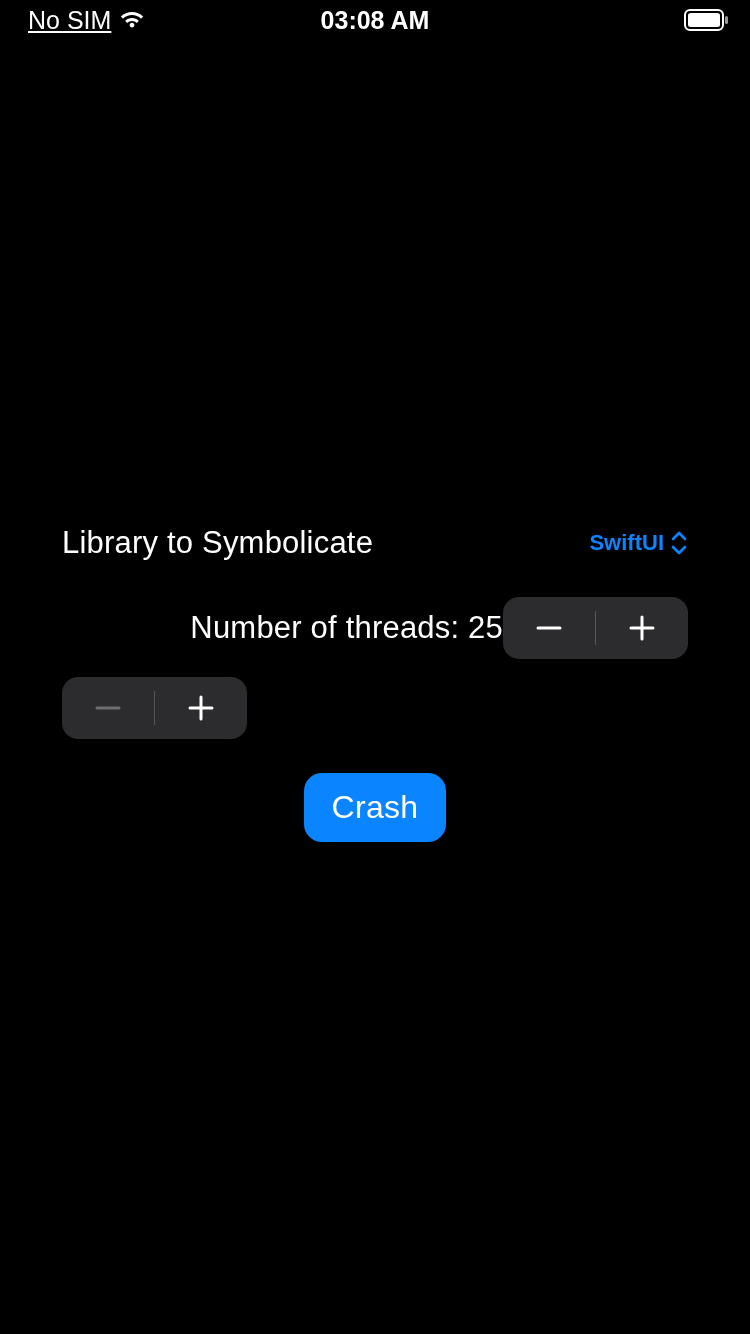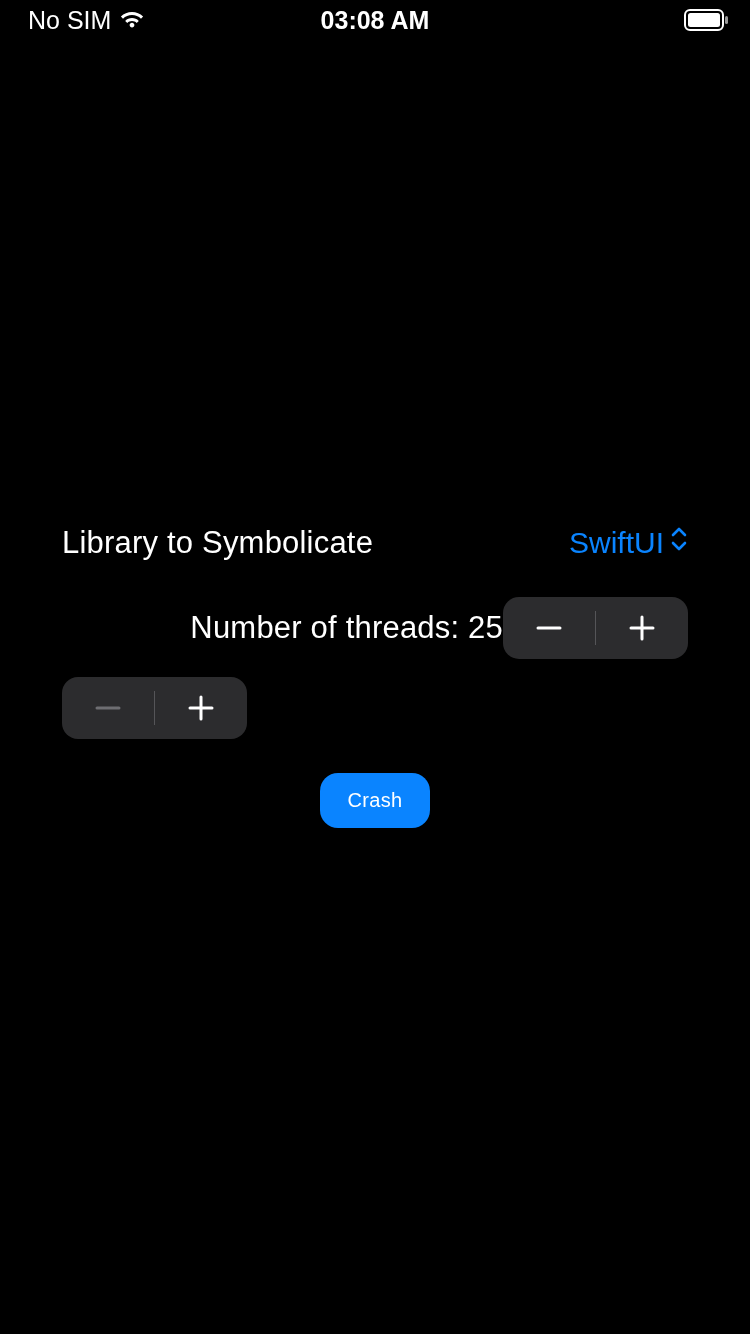--- a/index.html
+++ b/index.html
@@ -28,20 +28,21 @@
       align-items: center;
       justify-content: space-between;
       padding: 0 20px 0 28px;
       font-size: 25px;
       font-weight: 400;
     }
     .status-left {
       display: flex;
       align-items: center;
       gap: 8px;
+      text-decoration: underline;
     }
     .status-center {
       position: absolute;
       left: 50%;
       transform: translateX(-50%);
       font-weight: 600;
     }
     .status-right {
       display: flex;
       align-items: center;
@@ -87,22 +88,22 @@
       font-weight: 400;
       color: #fff;
       letter-spacing: 0.2px;
     }
 
     .picker {
       display: inline-flex;
       align-items: flex-start;
       gap: 6px;
       color: #0a84ff;
-      font-size: 30px;
-      font-weight: 400;
+      font-size: 22px;
+      font-weight: 700;
     }
     .picker-chevron {
       display: inline-flex;
       align-items: center;
       justify-content: center;
     }
 
     .stepper {
       display: inline-flex;
       align-items: stretch;
@@ -133,21 +134,21 @@
     }
 
     .crash-wrap {
       display: flex;
       justify-content: center;
       width: 100%;
     }
     .crash-btn {
       background: #0a84ff;
       color: #fff;
-      font-size: 20px;
+      font-size: 32px;
       font-weight: 400;
       border: none;
       border-radius: 18px;
       padding: 16px 28px;
       cursor: pointer;
       letter-spacing: 0.3px;
     }
   </style>
 </head>
 <body>

